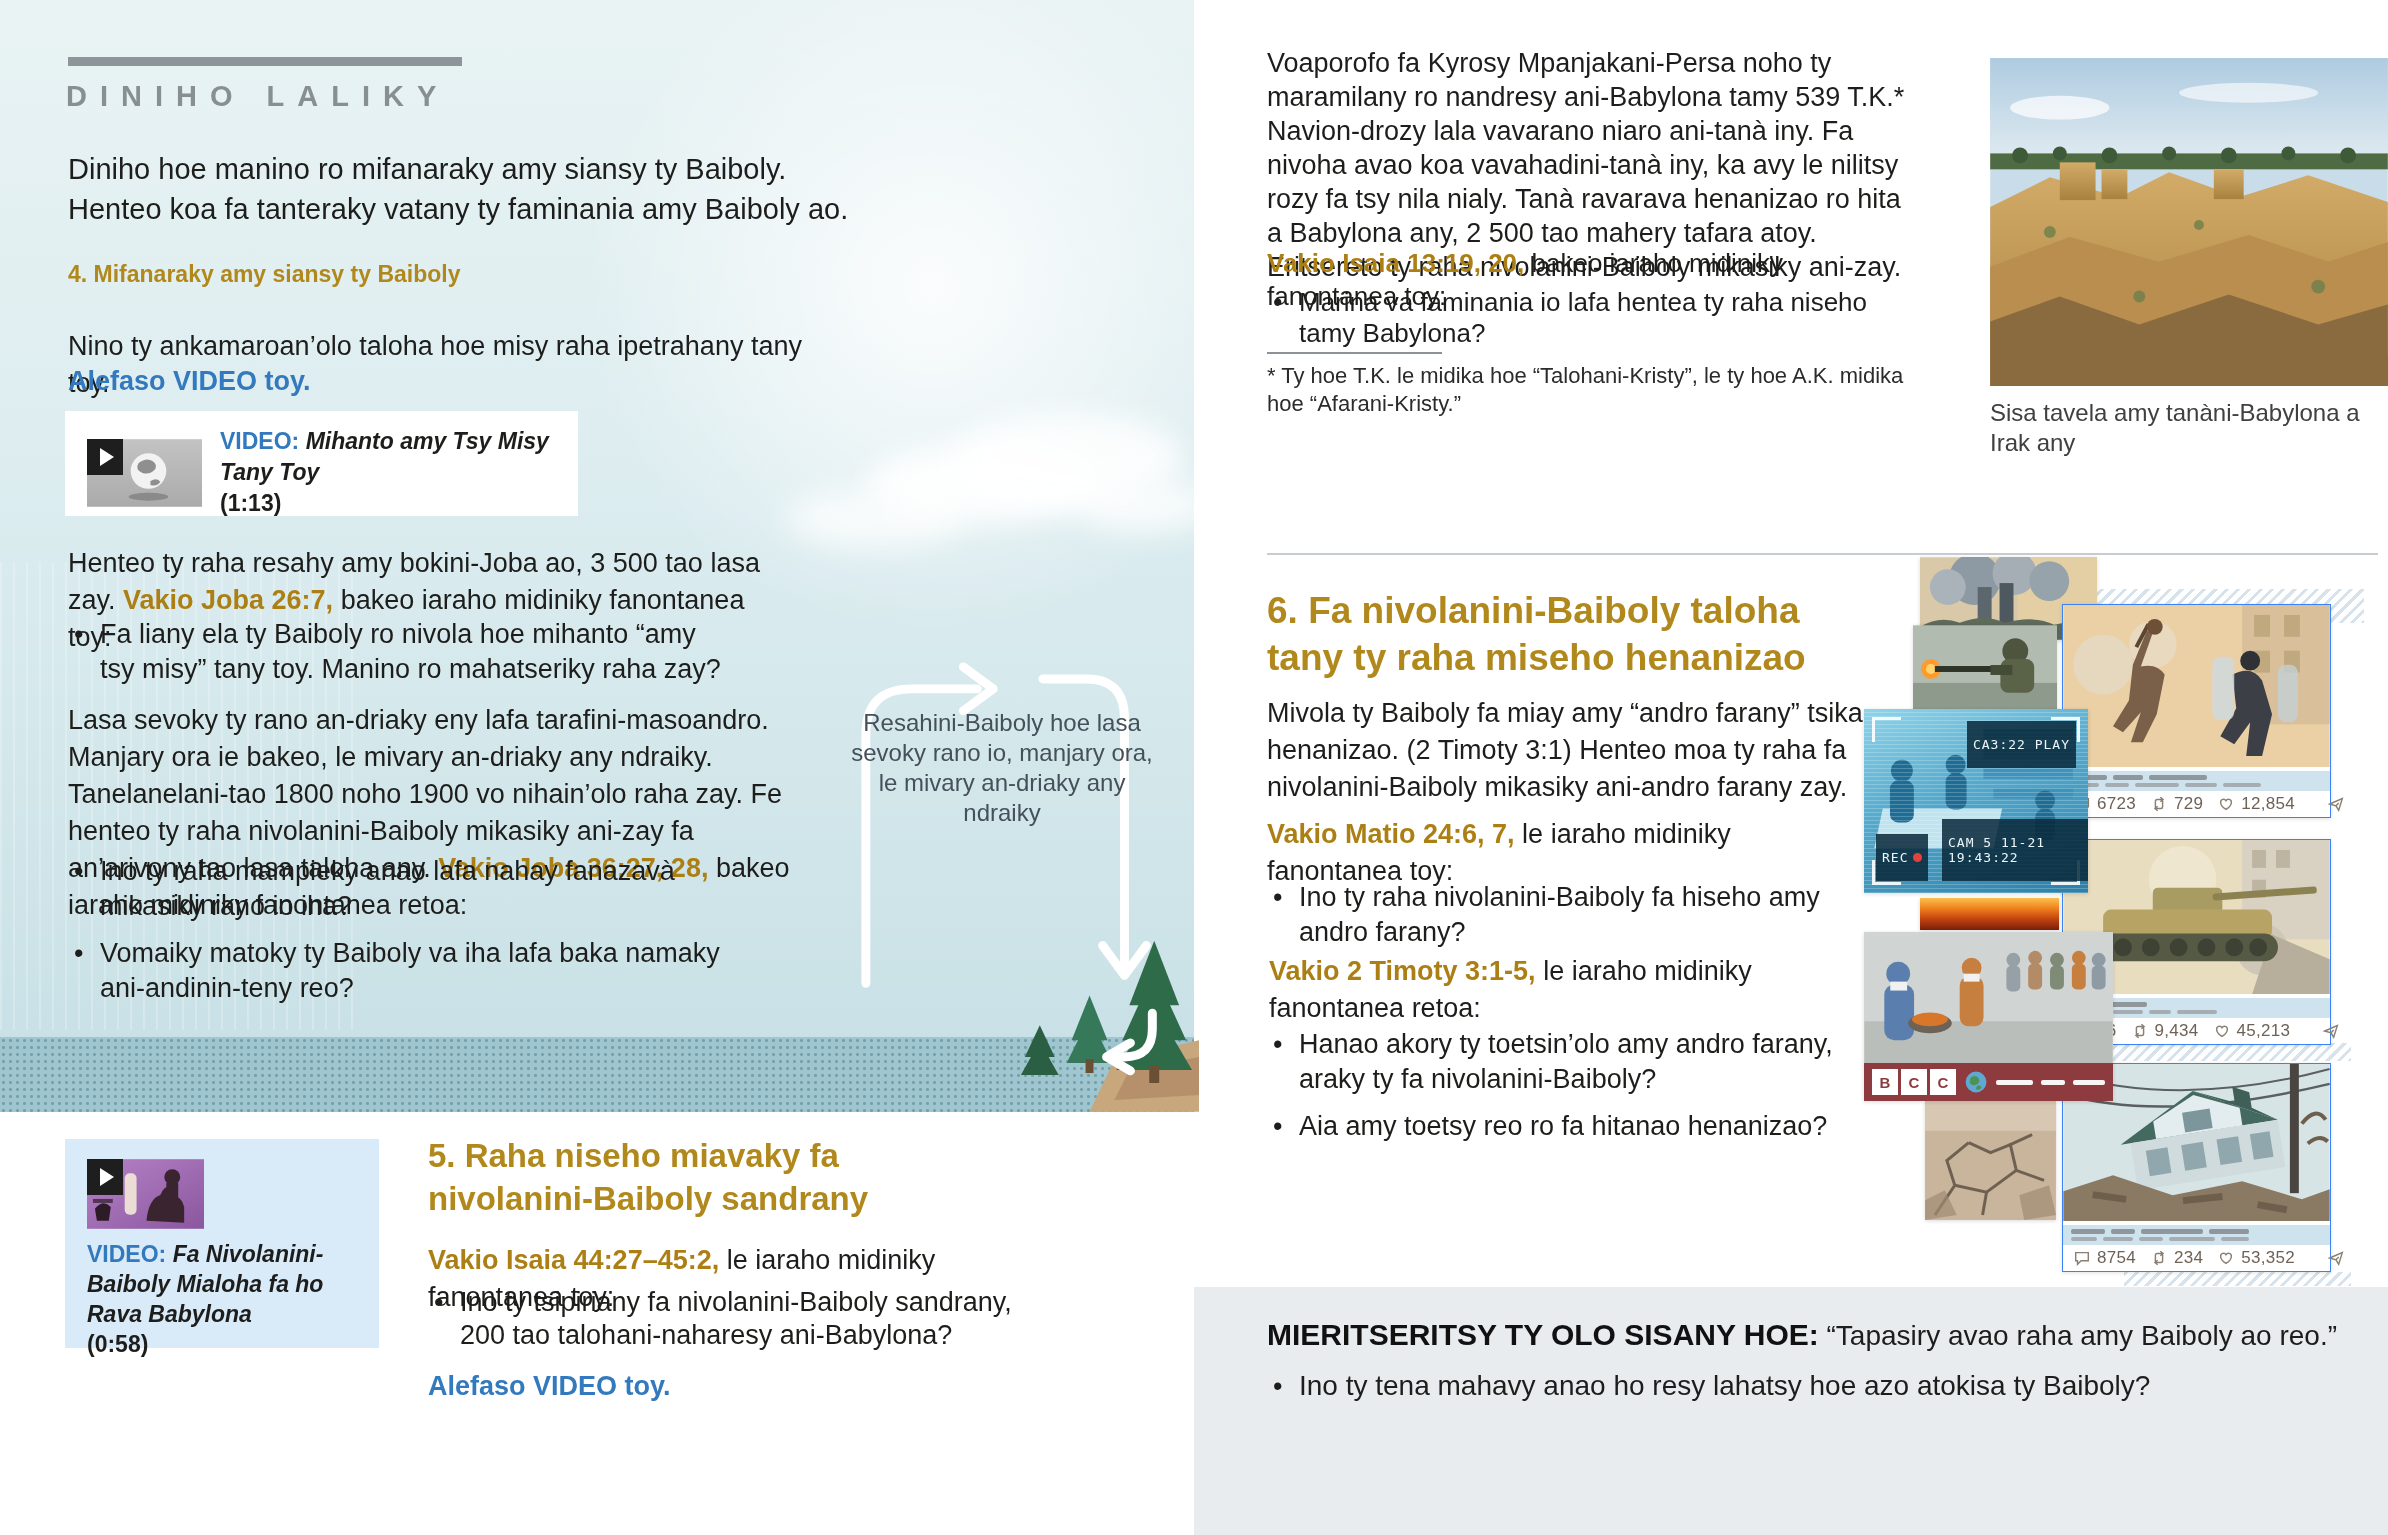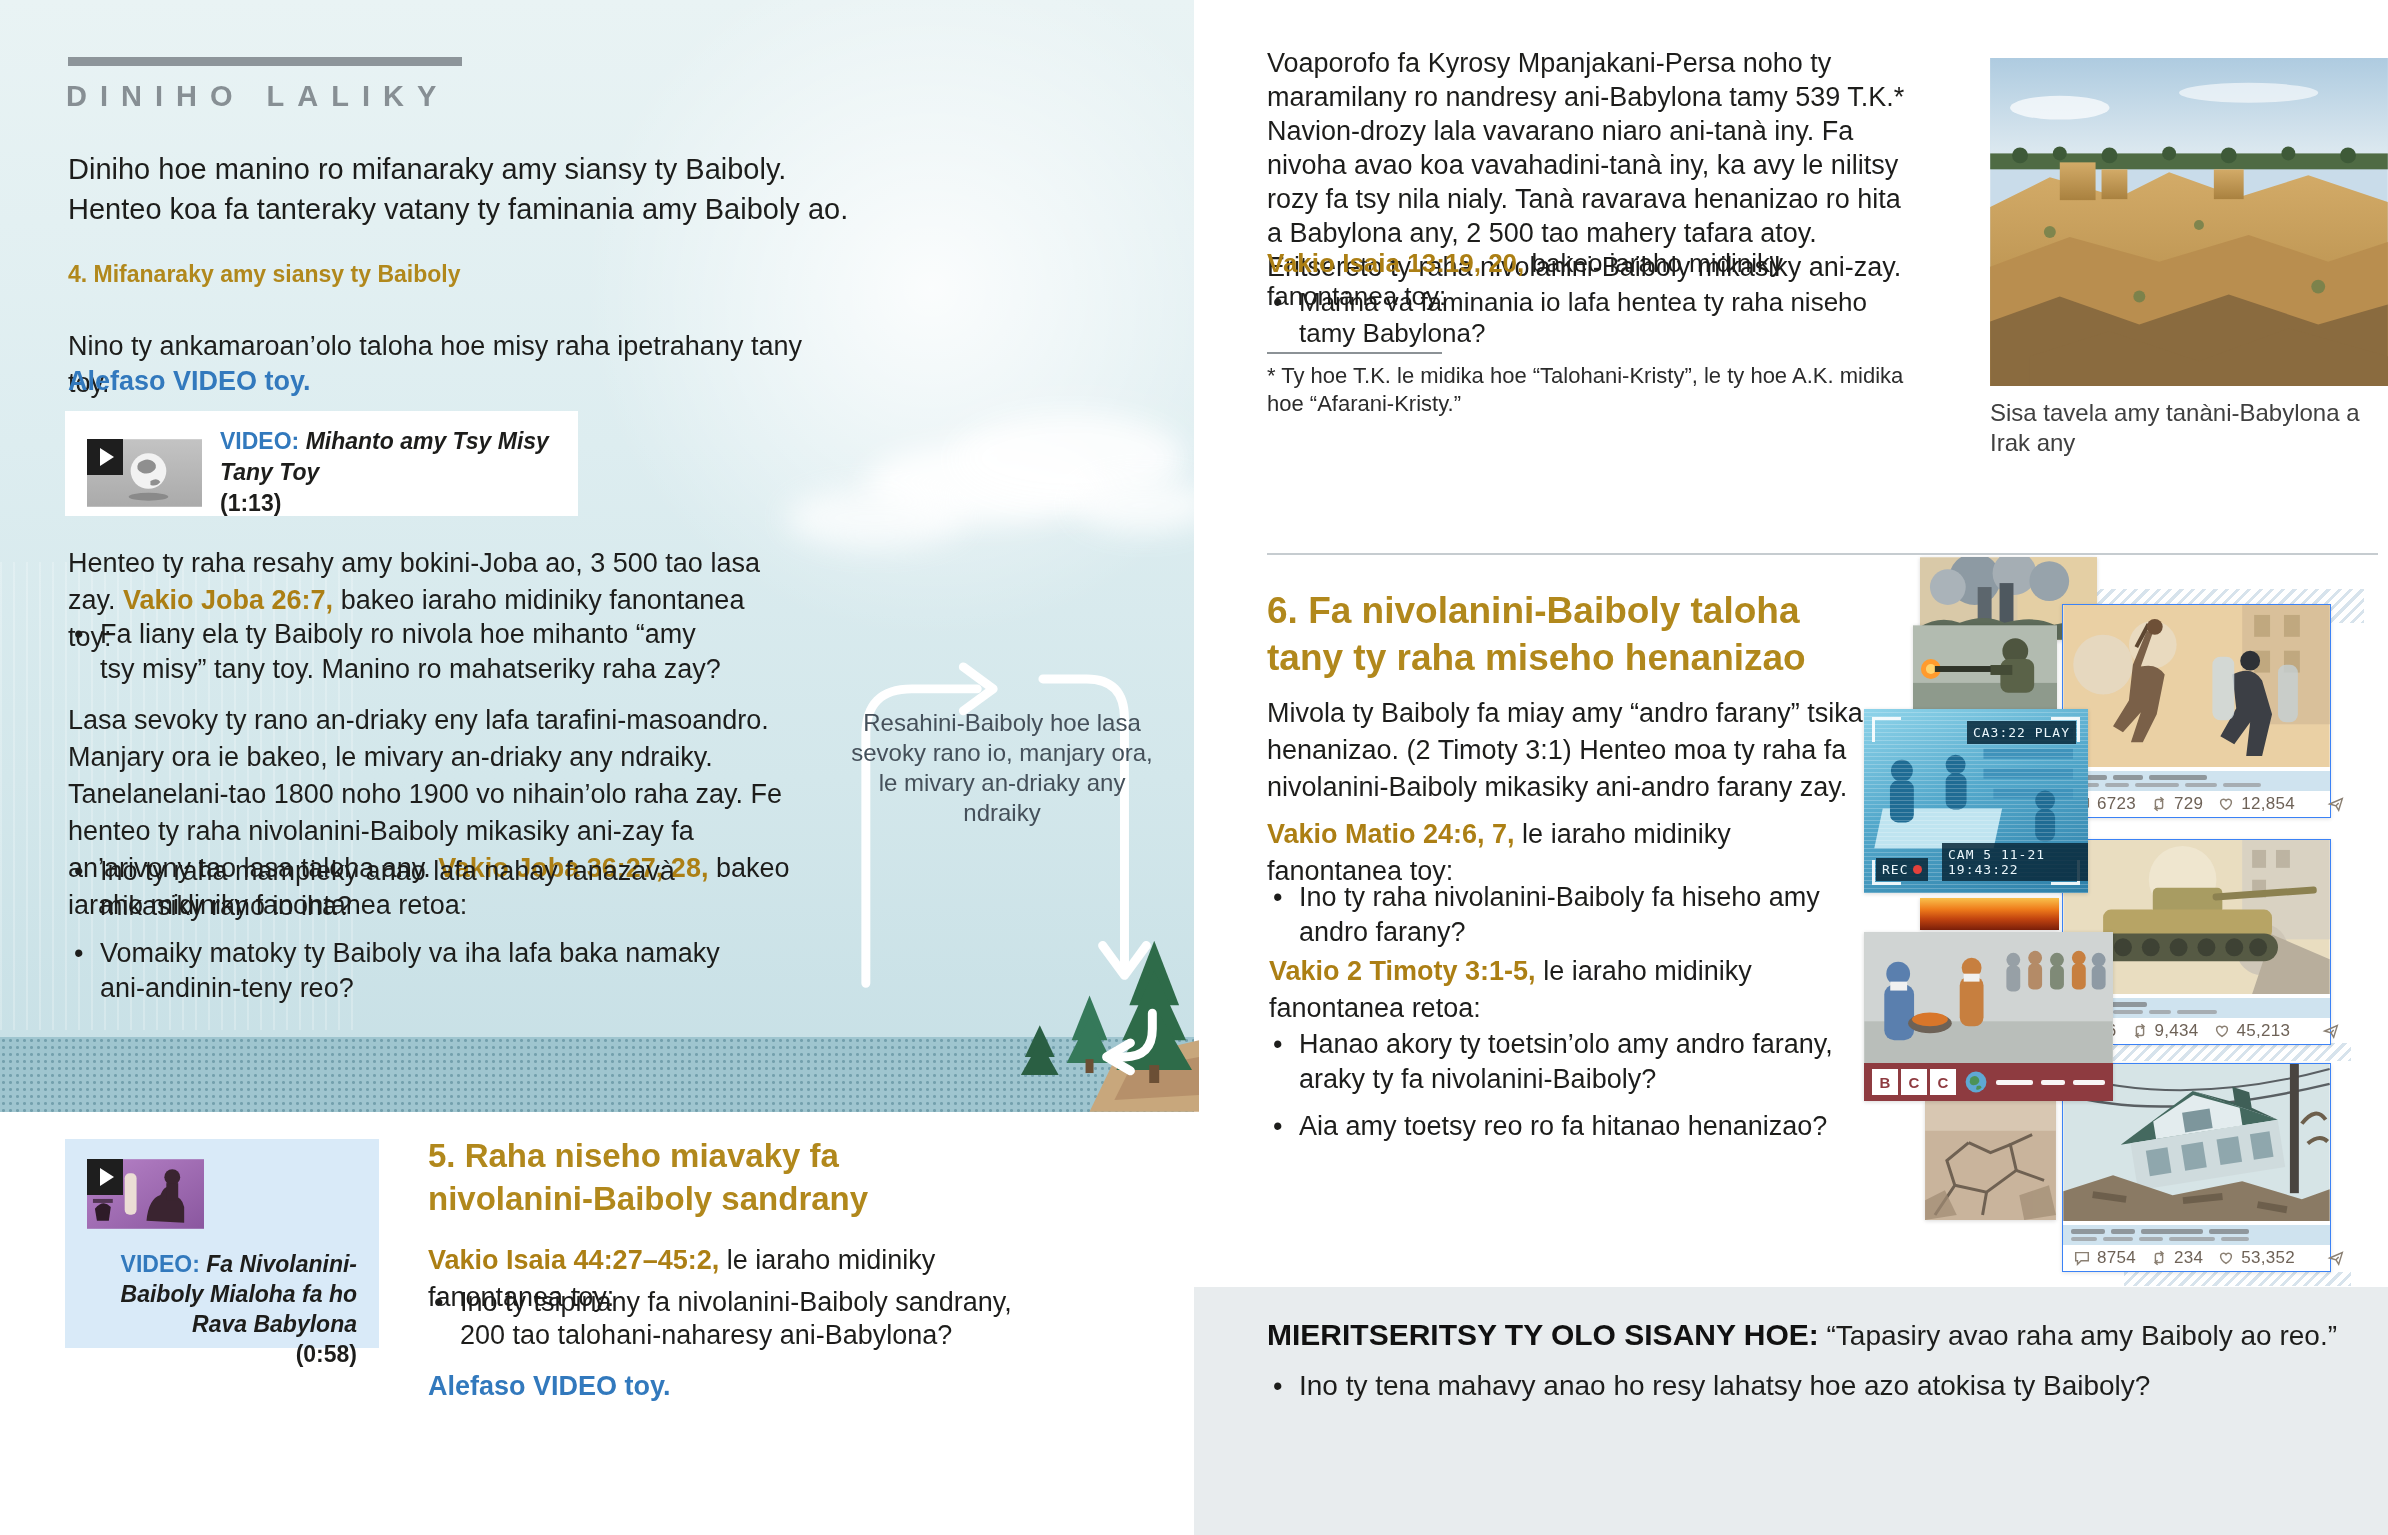--- a/index.html
+++ b/index.html
@@ -65,21 +65,21 @@
   .bar-row{display:flex;gap:6px;}
   .tbar{height:5px;border-radius:2px;background:#8f979c;}
   .tbar2{height:4px;border-radius:2px;background:#a6adb2;}
   .eng{height:26px;display:flex;align-items:center;gap:6px;padding:0 10px;font-size:17px;color:#6e6257;}
   .eng svg{flex:0 0 auto;}
   .eng .num{margin-right:8px;letter-spacing:0.3px;}
   .eng .line{flex:1;height:2px;background:#cfdbe4;margin:0 6px;}
   .cctv{background:linear-gradient(160deg,#8fd4ea 0%,#53a8cb 45%,#2d7fa8 100%);z-index:5;overflow:hidden;
         font-family:"DejaVu Sans Mono","Liberation Mono",monospace;}
   .cctv .scan{position:absolute;inset:0;background:repeating-linear-gradient(0deg, rgba(255,255,255,.22) 0 1px, rgba(255,255,255,0) 1px 4px);}
-  .cctv .lbl{position:absolute;background:rgba(8,40,58,.85);color:#eaf6fb;font-size:13px;padding:4px 6px;letter-spacing:1px;}
+  .cctv .lbl{position:absolute;background:rgba(8,40,58,.85);color:#eaf6fb;font-size:13px;padding:16px 6px;letter-spacing:1px;}
   .corner{position:absolute;width:26px;height:22px;border:3px solid rgba(255,255,255,.9);}
   .bbc{z-index:5;background:#d0d4d3;overflow:hidden;}
   .bbc-banner{position:absolute;left:0;bottom:0;width:100%;height:38px;background:#8e3b40;display:flex;align-items:center;gap:8px;padding:0 8px;box-sizing:border-box;}
   .bbc-letter{width:22px;height:22px;border:2px solid #fff;color:#8e3b40;background:#fff;font-weight:bold;font-size:15px;display:flex;align-items:center;justify-content:center;}
   .ticker{height:5px;border-radius:2px;background:#ffffff;opacity:.95;}
   .rec-dot{display:inline-block;width:9px;height:9px;border-radius:50%;background:#e2413c;margin-left:5px;}
 </style>
 </head>
 <body>
 
@@ -198,21 +198,21 @@
           <path d="M60 62 q2 -22 14 -26 q4 -10 10 -8 l2 8 q10 2 12 12 l0 16z" fill="#3a2430"></path>
           <circle cx="86" cy="18" r="8" fill="#3a2430"></circle>
           <rect x="80" y="24" width="12" height="18" fill="#3a2430"></rect>
           <path d="M8 50 q8 -10 16 -2 l-2 14 l-12 0z" fill="#2e1b28"></path>
           <rect x="6" y="40" width="20" height="4" fill="#2e1b28" opacity=".7"></rect>
         </svg>
         <div class="play-btn">
             <div class="play-tri"></div>
           </div>
       </div>
-      <div style="margin-top:20px;font-size:23px;line-height:30px;text-align:right;">
+      <div style="margin-top:10px;font-size:23px;line-height:30px;">
         <span class="vlabel">VIDEO:</span>
         <span class="vtitle">Fa Nivolanini-Baiboly Mialoha fa ho Rava Babylona</span>
         <div class="vdur">(0:58)</div>
       </div>
     </div>
 
     <div class="abs h-gold h5">5. Raha niseho miavaky fa nivolanini-Baiboly sandrany</div>
 
     <div class="abs body-p" style="left:428px;top:1242px;width:617px;">
       <span class="gold-ref">Vakio Isaia 44:27–45:2,</span><span> le iaraho midiniky fanontanea toy:</span>

